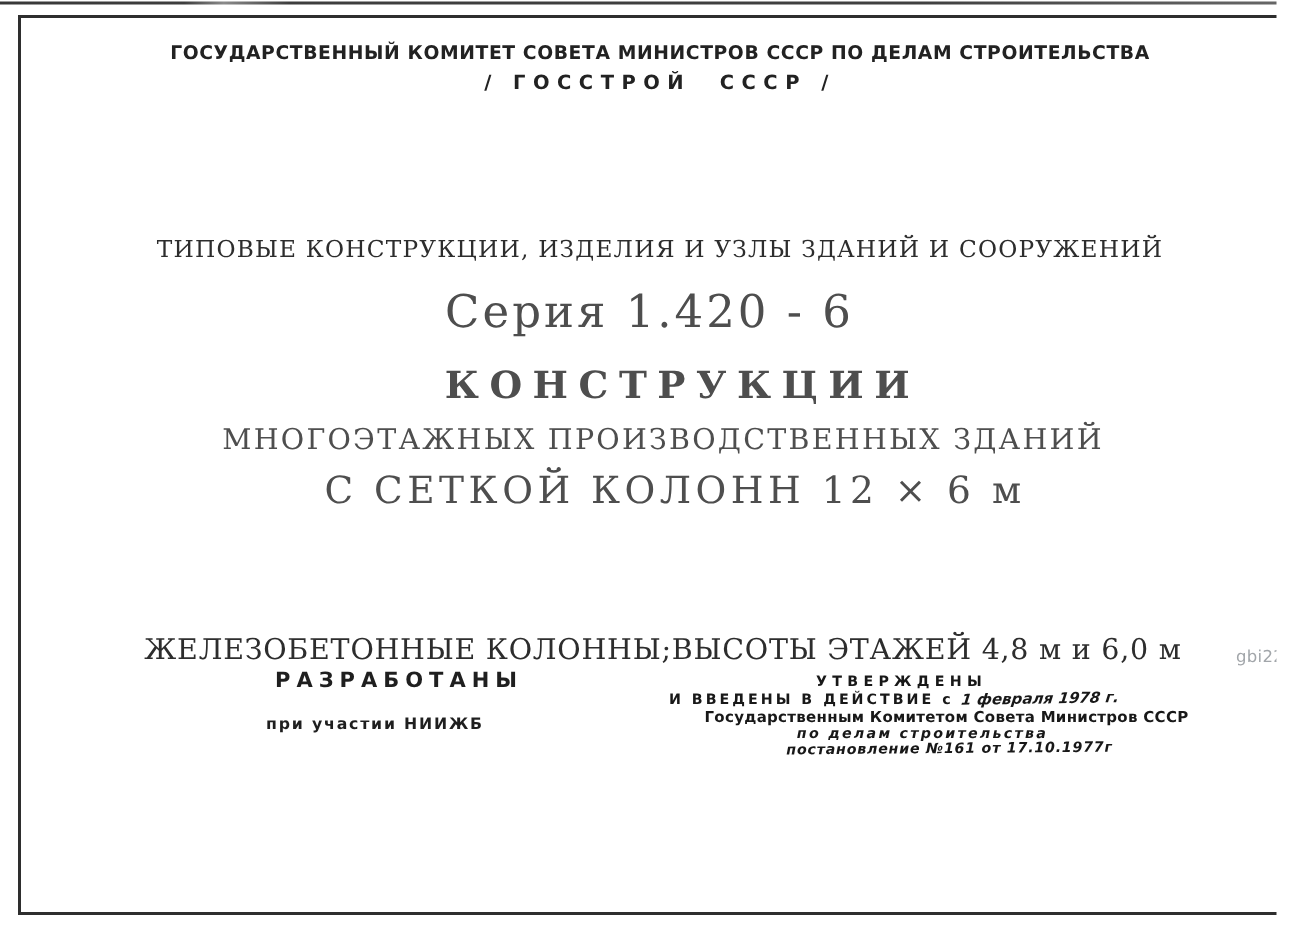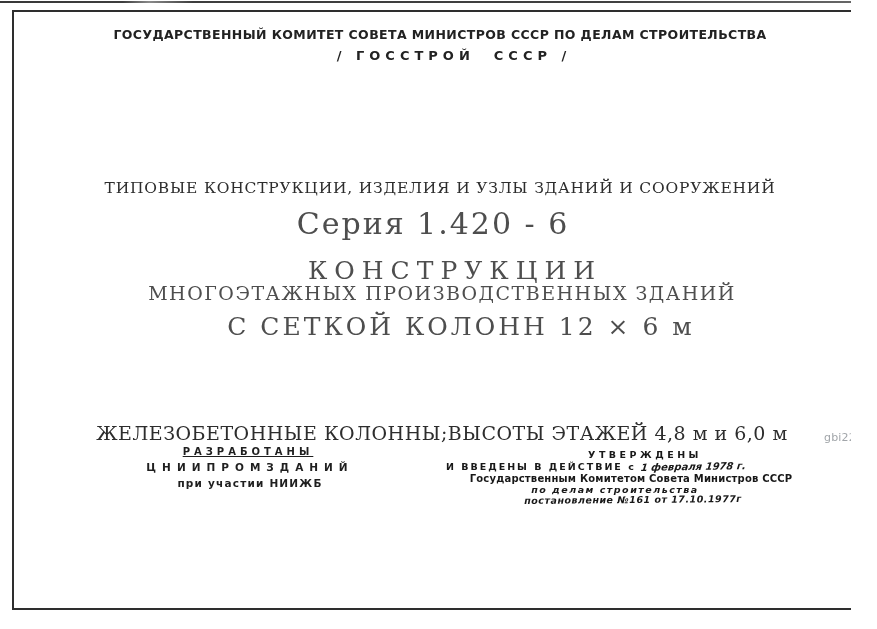--- a/index.html
+++ b/index.html
@@ -34,77 +34,77 @@
   }
   
   .hdr1 {
     left: 440px; top: 27px;
     font-size: 12.5px; font-weight: 600;
     letter-spacing: 0.4px; color: #222;
   }
   .hdr2 {
     left: 440px; top: 48px;
     font-size: 13px; font-weight: 600;
-    letter-spacing: 5px; color: #222; margin-left: 14px;
+    letter-spacing: 5px; color: #222;
   }
   
   .subject {
     left: 440px; top: 157px;
     font-family: "DejaVu Serif", serif;
     font-size: 15.5px; letter-spacing: 0.8px;
     color: #2d2d2d;
-    margin-top: 22px;
   }
   
   .series {
-    left: 433px; top: 206px;
+    left: 433px; top: 191px;
     font-family: "DejaVu Serif", serif;
     font-size: 30px; letter-spacing: 2px;
     color: #4e4e4e;
   }
   
   .title1 {
-    left: 455px; top: 256px;
+    left: 455px; top: 242px;
     font-family: "DejaVu Serif", serif;
     font-size: 25px; letter-spacing: 7px;
     color: #4e4e4e;
+    font-weight: bold;
   }
   .title2 {
     left: 442px; top: 282px;
     font-family: "DejaVu Serif", serif;
     font-size: 19px; letter-spacing: 1.5px;
     color: #4e4e4e;
   }
   .title3 {
-    left: 461px; top: 312px;
+    left: 450px; top: 312px;
     font-family: "DejaVu Serif", serif;
     font-size: 25px; letter-spacing: 3px;
     color: #4e4e4e;
   }
   
   .issue {
     left: 487px; top: 362px;
     font-family: "DejaVu Serif", serif;
     font-size: 20px; letter-spacing: 4px;
     color: #333;
   }
   
   .subtitle {
     left: 442px; top: 390px;
     font-family: "DejaVu Serif", serif;
     font-size: 19px; letter-spacing: 0.5px;
     color: #2d2d2d;
     margin-top: 32px;
   }
   
-  .dev1 { left: 248px; top: 446px; font-size: 10px;   font-weight: bold; letter-spacing: 4px;   color: #1f1f1f; text-decoration: underline; }
+  .dev1 { left: 266px; top: 446px; font-size: 14px;   font-weight: bold; letter-spacing: 4px;   color: #1f1f1f; }
   .dev2 { left: 250px; top: 461px; font-size: 10.5px; font-weight: bold; letter-spacing: 6px;   color: #1f1f1f; }
   .dev3 { left: 250px; top: 477px; font-size: 10.5px; font-weight: bold; letter-spacing: 1.2px; color: #1f1f1f; }
   
-  .app1 { left: 645px; top: 449px; font-size: 9.5px; font-weight: bold; letter-spacing: 3.5px; color: #181818; }
+  .app1 { left: 601px; top: 449px; font-size: 9.5px; font-weight: bold; letter-spacing: 3.5px; color: #181818; }
   .app2 { left: 596px; top: 461px; font-size: 9.5px; font-weight: bold; letter-spacing: 2px;   color: #181818; }
   .app3 { left: 614px; top: 473px; font-size: 10px;  font-weight: bold; letter-spacing: 0.2px; color: #181818; padding-left: 34px; }
   .app4 { left: 615px; top: 484px; font-size: 9.5px; font-weight: bold; letter-spacing: 1.5px; color: #181818; font-style: italic; }
   .app5 {
     left: 633px; top: 494px;
     font-size: 9.5px; font-weight: bold; font-style: italic;
     letter-spacing: 0.5px; color: #181818;
     transform: translateX(-50%) rotate(-0.5deg);
   }
   .handwritten {
@@ -138,21 +138,20 @@
 
   <div class="line series">Серия 1.420 - 6</div>
 
   <div class="line title1">КОНСТРУКЦИИ</div>
   <div class="line title2">МНОГОЭТАЖНЫХ ПРОИЗВОДСТВЕННЫХ ЗДАНИЙ</div>
   <div class="line title3">С СЕТКОЙ КОЛОНН 12 × 6 м</div>
 
   <div class="line subtitle">ЖЕЛЕЗОБЕТОННЫЕ КОЛОННЫ;ВЫСОТЫ ЭТАЖЕЙ 4,8 м и 6,0 м</div>
 
   <div class="line dev1">РАЗРАБОТАНЫ</div>
-  <div class="line dev2">ЦНИИПРОМЗДАНИЙ</div>
   <div class="line dev3">при участии НИИЖБ</div>
 
   <div class="line app1">УТВЕРЖДЕНЫ</div>
   <div class="line app2"><span>И ВВЕДЕНЫ В ДЕЙСТВИЕ с </span><span class="handwritten">1 февраля 1978 г.</span></div>
   <div class="line app3">Государственным Комитетом Совета Министров СССР</div>
   <div class="line app4">по делам строительства</div>
   <div class="line app5">постановление №161 от 17.10.1977г</div>
 
   <div class="watermark">gbi22.ru</div>
 

